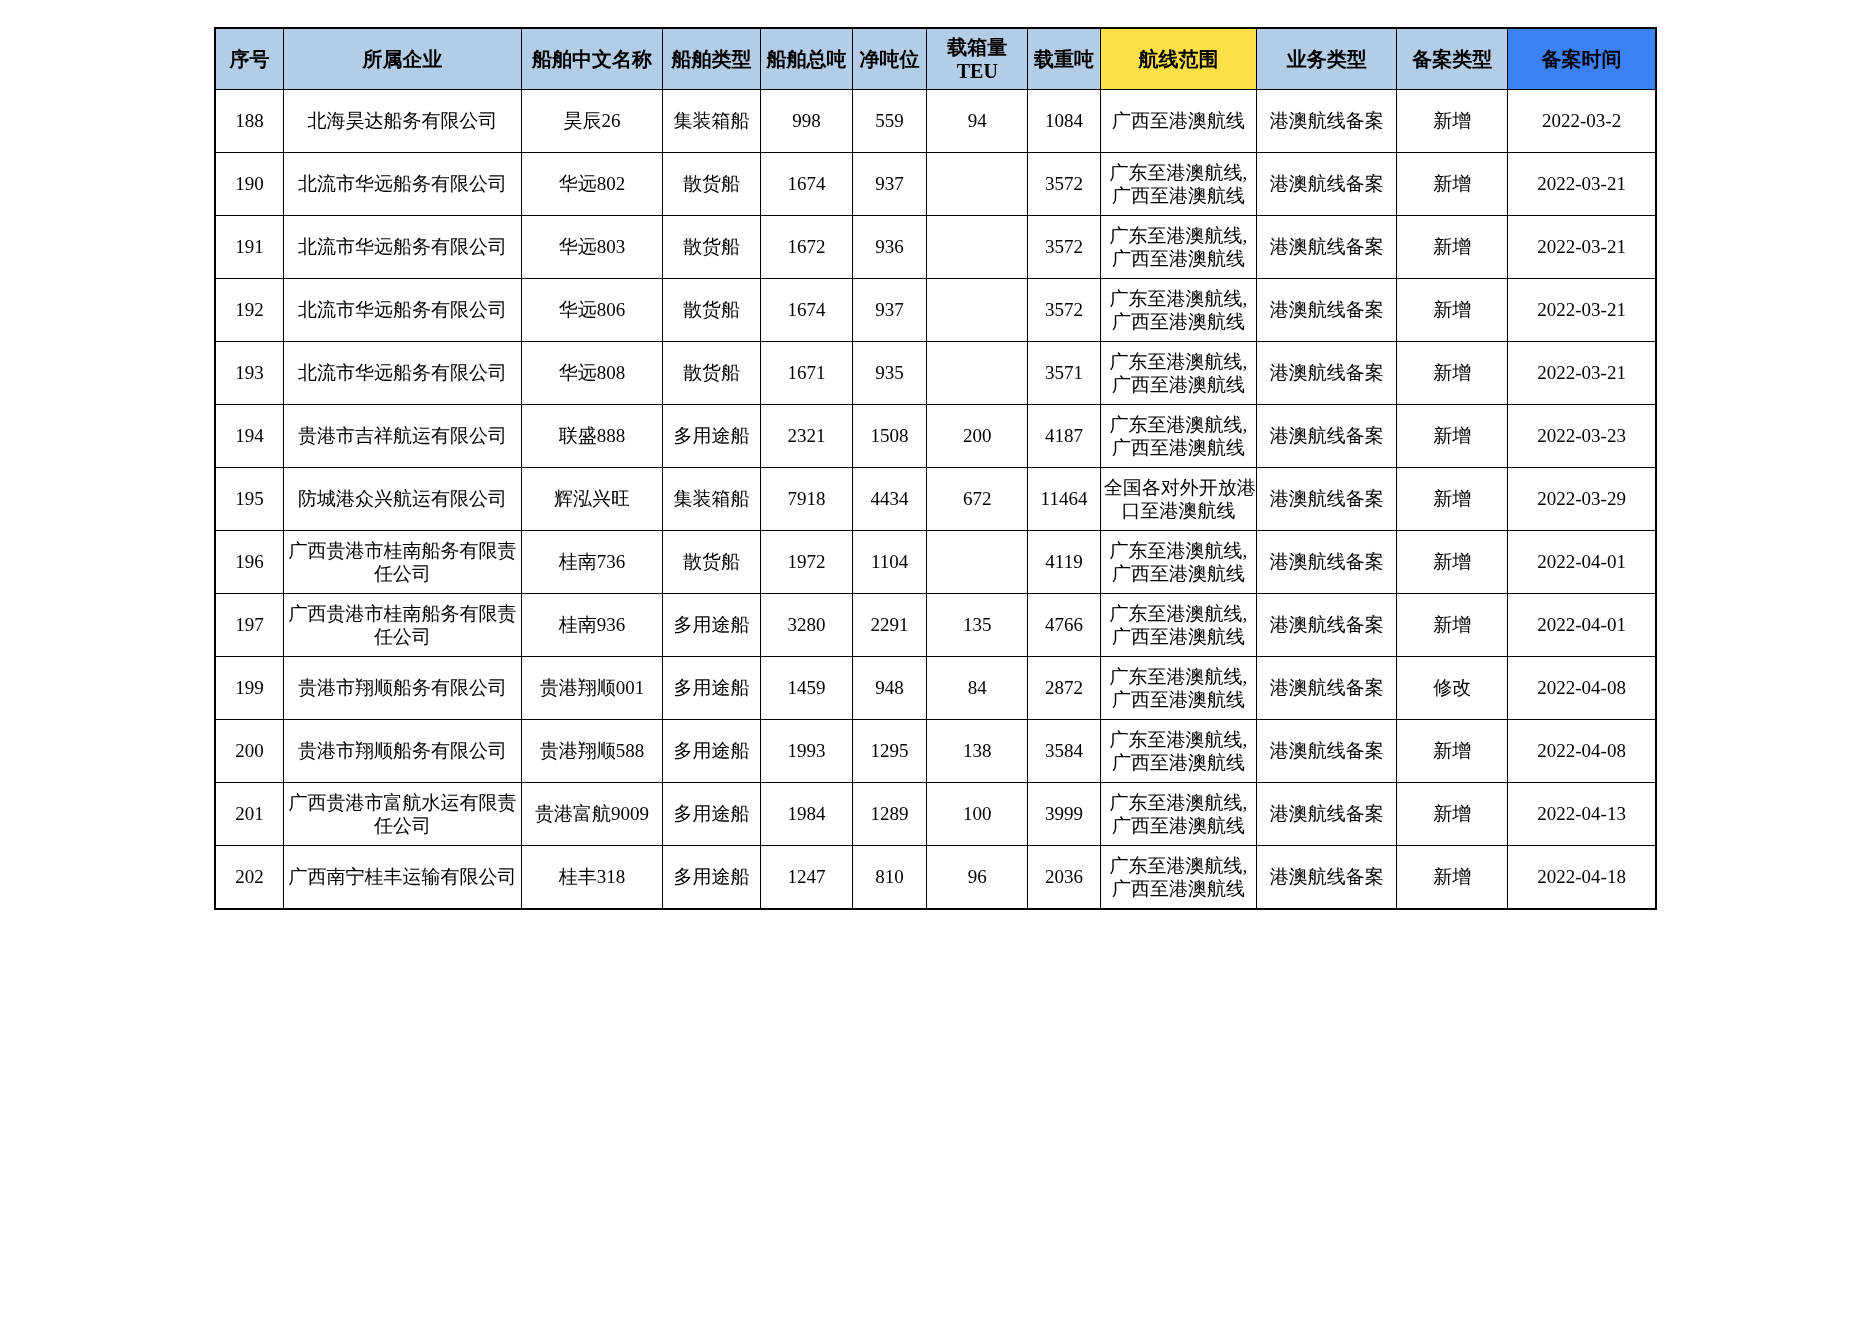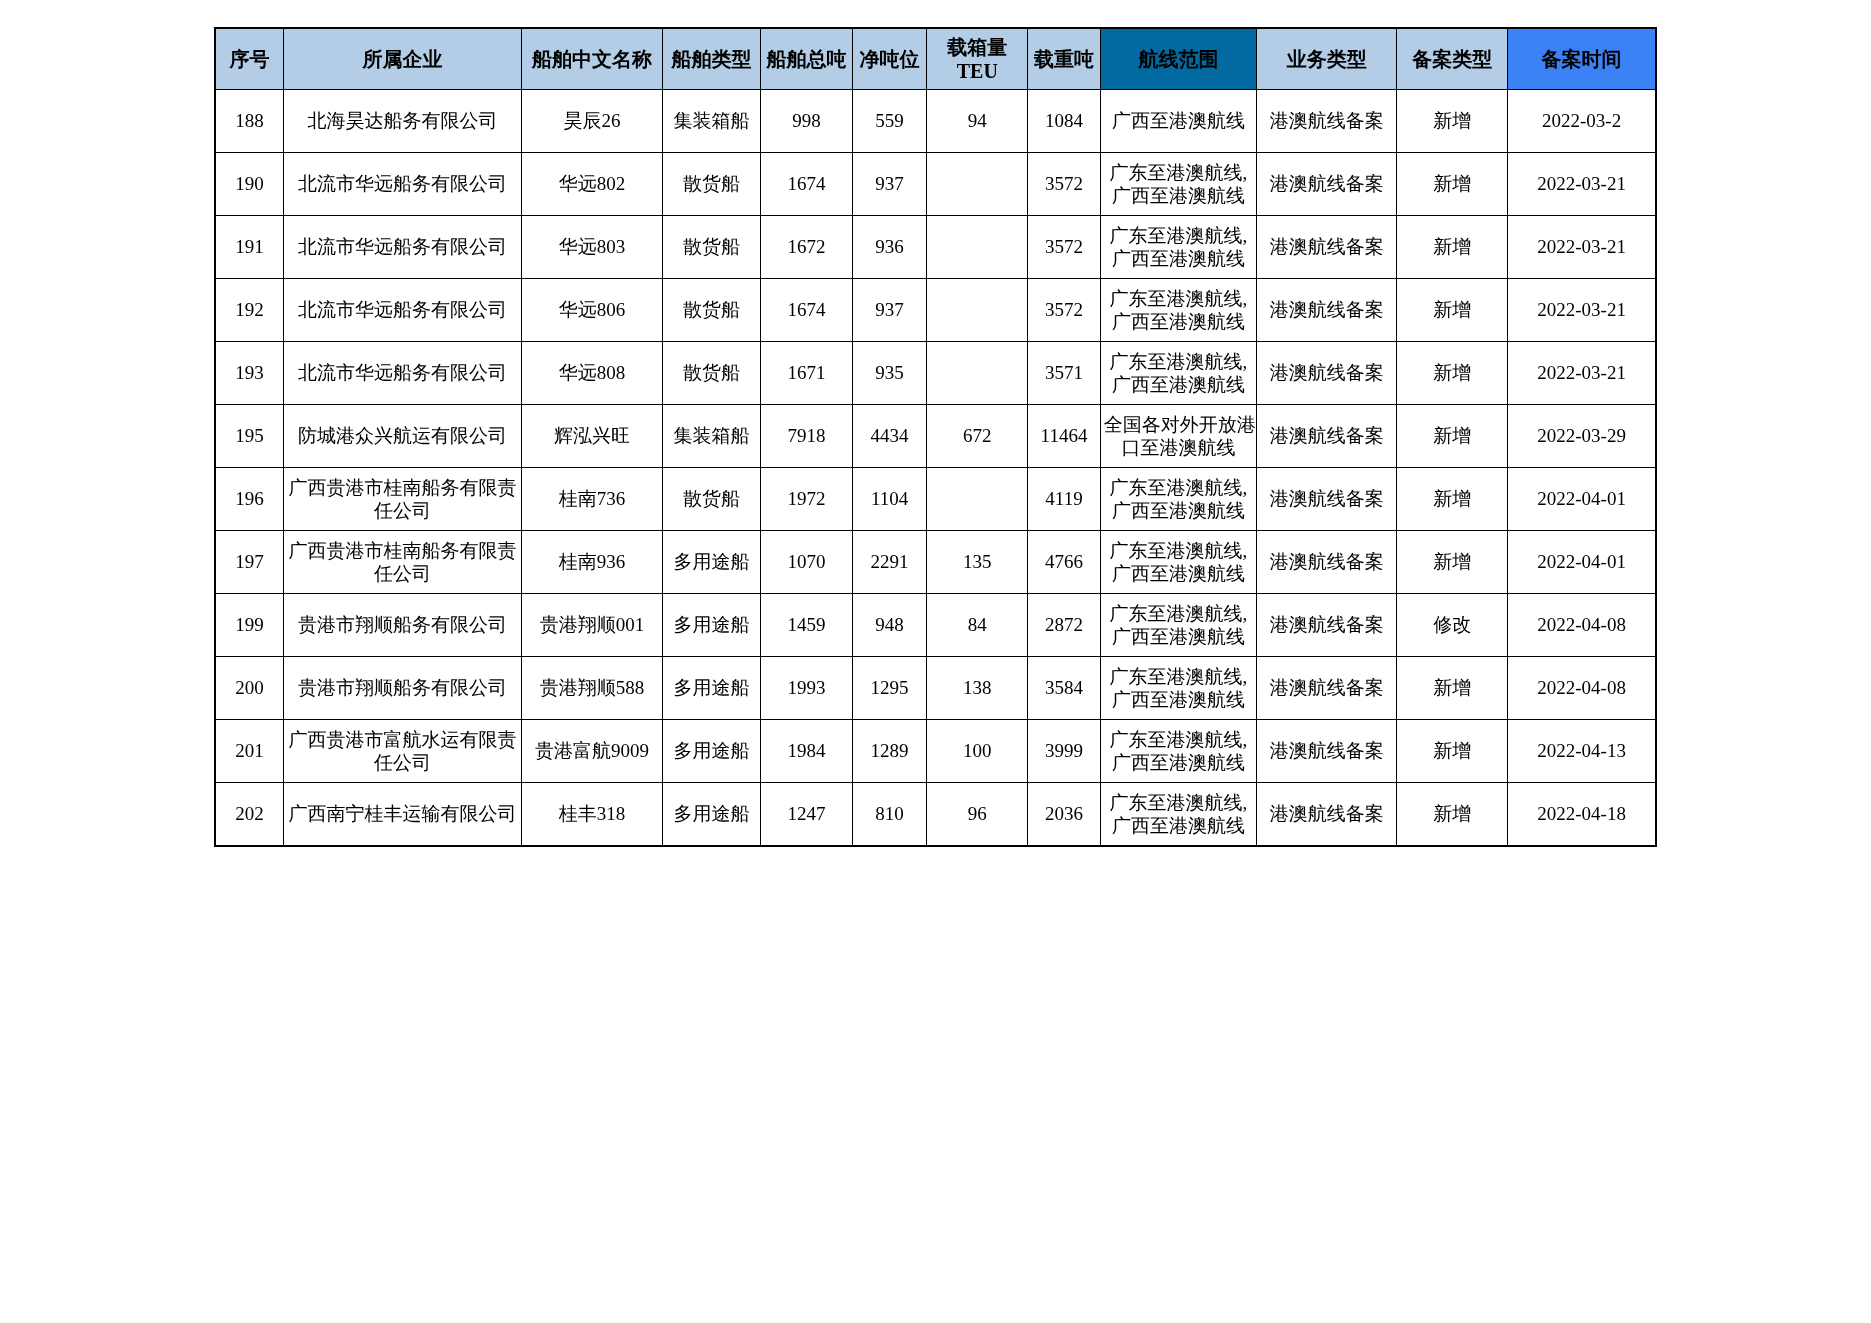--- a/index.html
+++ b/index.html
@@ -103,21 +103,21 @@
       <thead>
         <tr>
           <th style="background: rgb(180, 205, 230);">序号</th>
           <th style="background: rgb(180, 205, 230);">所属企业</th>
           <th style="background: rgb(180, 205, 230);">船舶中文名称</th>
           <th style="background: rgb(180, 205, 230); margin-top: 20px;">船舶类型</th>
           <th style="background: rgb(180, 205, 230);">船舶总吨</th>
           <th style="background: rgb(180, 205, 230);">净吨位</th>
           <th style="background: rgb(180, 205, 230);">载箱量TEU</th>
           <th style="background: rgb(180, 205, 230);">载重吨</th>
-          <th style="background: #0369a1;">航线范围</th>
+          <th style="background: #fde047;">航线范围</th>
           <th style="background: rgb(180, 205, 230);">业务类型</th>
           <th style="background: rgb(180, 205, 230);">备案类型</th>
           <th style="background: #3b82f6;">备案时间</th>
         </tr>
       </thead>
       <tbody id="table-body">
           <tr>
             <td class="num">188</td>
             <td class="comp">北海昊达船务有限公司</td>
             <td>昊辰26</td>
@@ -195,20 +195,37 @@
             <td class="num">3571</td>
             <td class="route">
               <span class="ln">广东至港澳航线,</span>
               <span class="ln">广西至港澳航线</span>
             </td>
             <td>港澳航线备案</td>
             <td>新增</td>
             <td class="date">2022-03-21</td>
           </tr>
           <tr>
+            <td class="num">194</td>
+            <td class="comp">贵港市吉祥航运有限公司</td>
+            <td>联盛888</td>
+            <td>多用途船</td>
+            <td class="num">2321</td>
+            <td class="num">1508</td>
+            <td class="num">200</td>
+            <td class="num">4187</td>
+            <td class="route">
+              <span class="ln">广东至港澳航线,</span>
+              <span class="ln">广西至港澳航线</span>
+            </td>
+            <td>港澳航线备案</td>
+            <td>新增</td>
+            <td class="date">2022-03-23</td>
+          </tr>
+          <tr>
             <td class="num">195</td>
             <td class="comp">防城港众兴航运有限公司</td>
             <td>辉泓兴旺</td>
             <td>集装箱船</td>
             <td class="num">7918</td>
             <td class="num">4434</td>
             <td class="num">672</td>
             <td class="num">11464</td>
             <td class="route">
               <span class="ln">全国各对外开放港</span>
@@ -233,21 +250,21 @@
             </td>
             <td>港澳航线备案</td>
             <td>新增</td>
             <td class="date">2022-04-01</td>
           </tr>
           <tr>
             <td class="num">197</td>
             <td class="comp">广西贵港市桂南船务有限责任公司</td>
             <td>桂南936</td>
             <td>多用途船</td>
-            <td class="num">1070</td>
+            <td class="num">3280</td>
             <td class="num">2291</td>
             <td class="num">135</td>
             <td class="num">4766</td>
             <td class="route">
               <span class="ln">广东至港澳航线,</span>
               <span class="ln">广西至港澳航线</span>
             </td>
             <td>港澳航线备案</td>
             <td>新增</td>
             <td class="date">2022-04-01</td>

